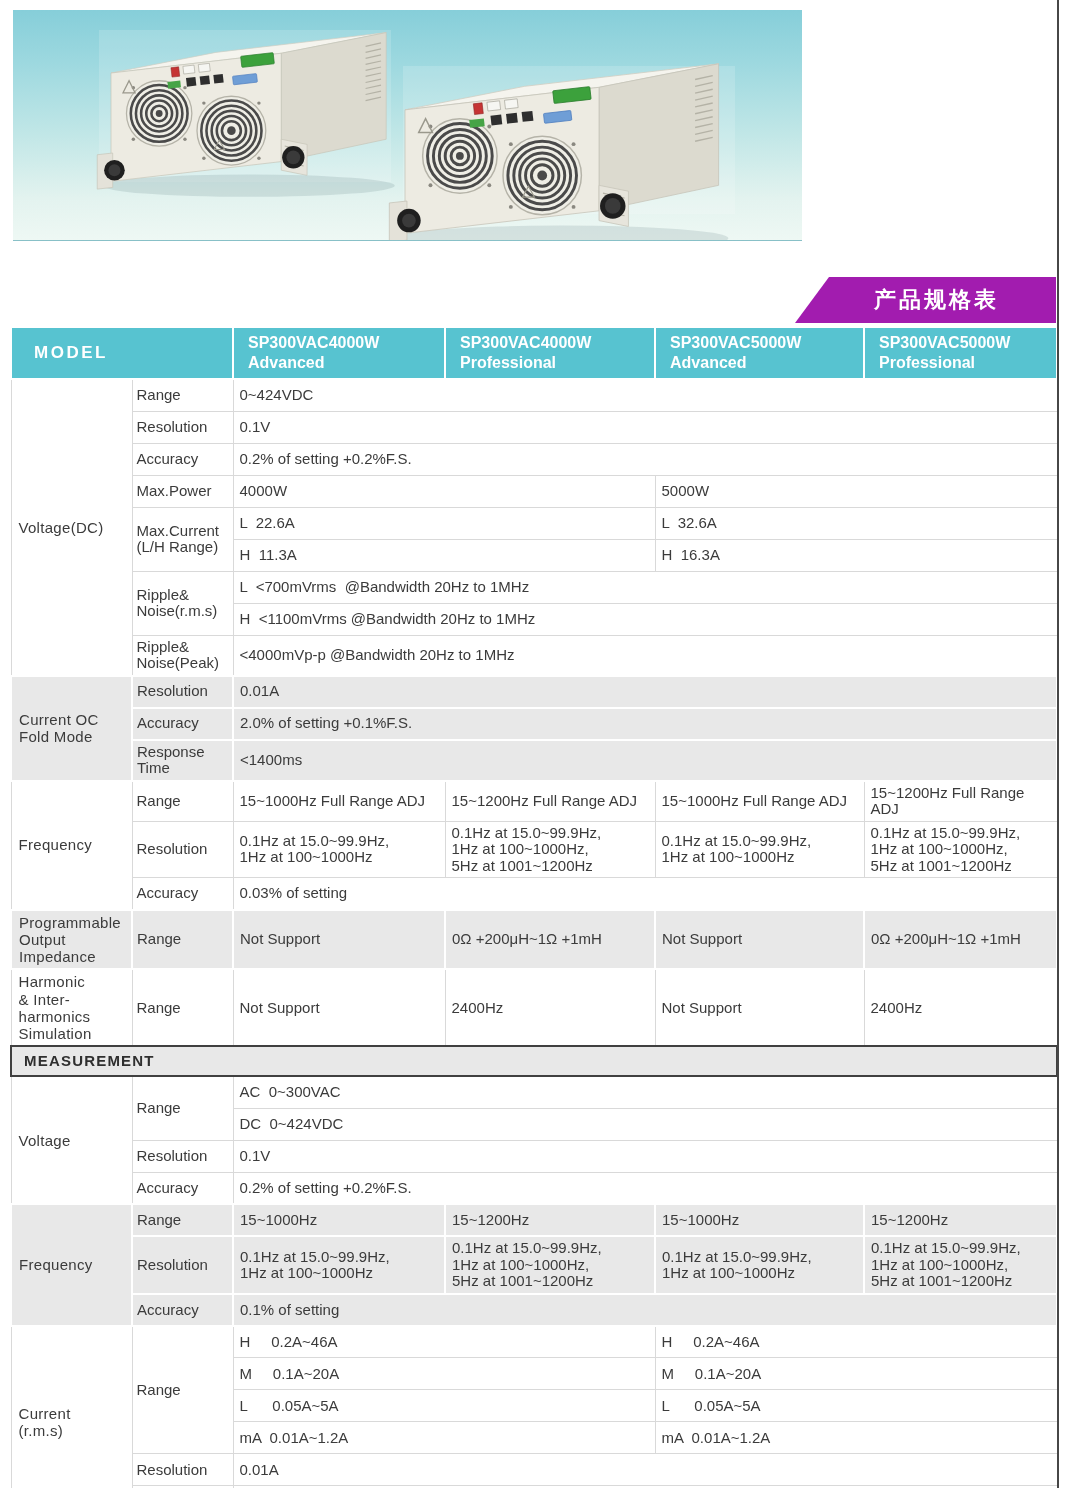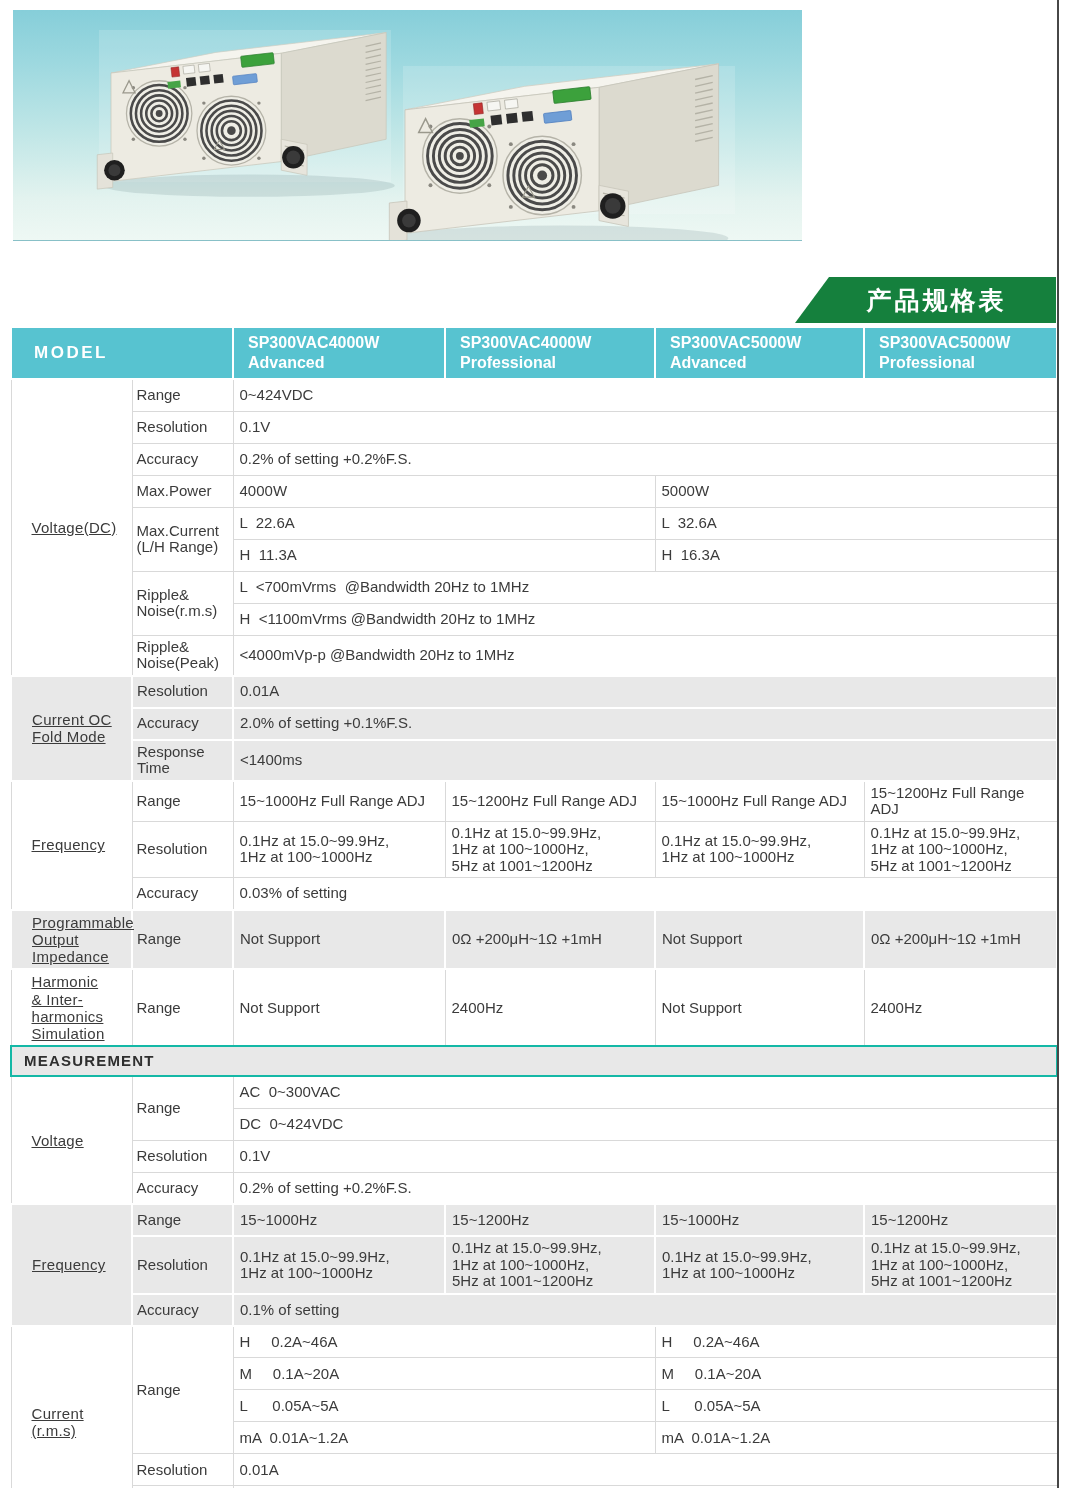--- a/index.html
+++ b/index.html
@@ -10,45 +10,45 @@
   
   .photo{
     position:absolute;left:13px;top:10px;width:789px;height:230px;
     background:linear-gradient(180deg,#86ced9 0%,#9cd8df 22%,#c2e7e7 55%,#e3f3ef 82%,#eef8f4 100%);
     border-bottom:1px solid rgba(140,175,178,.45);
   }
   .photo svg{display:block;width:789px;height:230px;}
   
   .banner{
     position:absolute;left:795px;top:277px;width:261px;height:46px;
-    background:#15803d;
+    background:#a21caf;
     clip-path:polygon(34px 0,100% 0,100% 100%,0 100%);
-    color:#fff;font-weight:bold;font-size:25px;letter-spacing:3px;
+    color:#fff;font-weight:bold;font-size:22px;letter-spacing:3px;
     display:flex;align-items:center;justify-content:center;padding-left:22px;box-sizing:border-box;
   }
   
   .right-rule{position:absolute;left:1057px;top:0;width:2px;height:1488px;background:#474747;}
   
   table.spec{
     position:absolute;left:10px;top:326px;width:1046px;
     border-collapse:collapse;table-layout:fixed;font-size:15px;color:#3b3b3b;
   }
   .spec th,.spec td{vertical-align:middle;box-sizing:border-box;}
   .spec th{
     background:#57c3d0;color:#ffffff;border:2px solid #ffffff;height:52px;
     text-align:left;font-weight:bold;font-size:16px;line-height:1.25;padding:2px 6px 2px 14px;
   }
   .spec th.th-model{font-weight:bold;font-size:17px;letter-spacing:2.5px;padding-left:22px;}
   .spec td{border:1px solid #d9d9d9;height:32px;padding:3px 8px;line-height:1.1;background:#fff;}
   .spec td.gray{background:#e8e8e8;border:2px solid #ffffff;}
-  .spec td.cat{padding-left:20px;letter-spacing:.3px;white-space:pre-line;line-height:1.15;text-decoration:underline;}
+  .spec td.cat{padding-left:7px;letter-spacing:.3px;white-space:pre-line;line-height:1.15;}
   .spec td.lab{padding-left:4px;white-space:pre-line;line-height:1.1;}
   .spec td.val{padding-left:6px;white-space:pre-wrap;}
   .spec td.sec-head{
-    background:#e8e8e8;border:2px solid #14b8a6;font-weight:bold;
+    background:#e8e8e8;border:2px solid #404040;font-weight:bold;
     letter-spacing:1.2px;padding-left:12px;height:30px;font-size:15px;color:#2f2f2f;
   }
 </style>
 </head>
 <body>
 
 <div class="photo">
   <svg viewBox="0 0 789 230" aria-hidden="true">
     <defs>
       <g id="psu">

